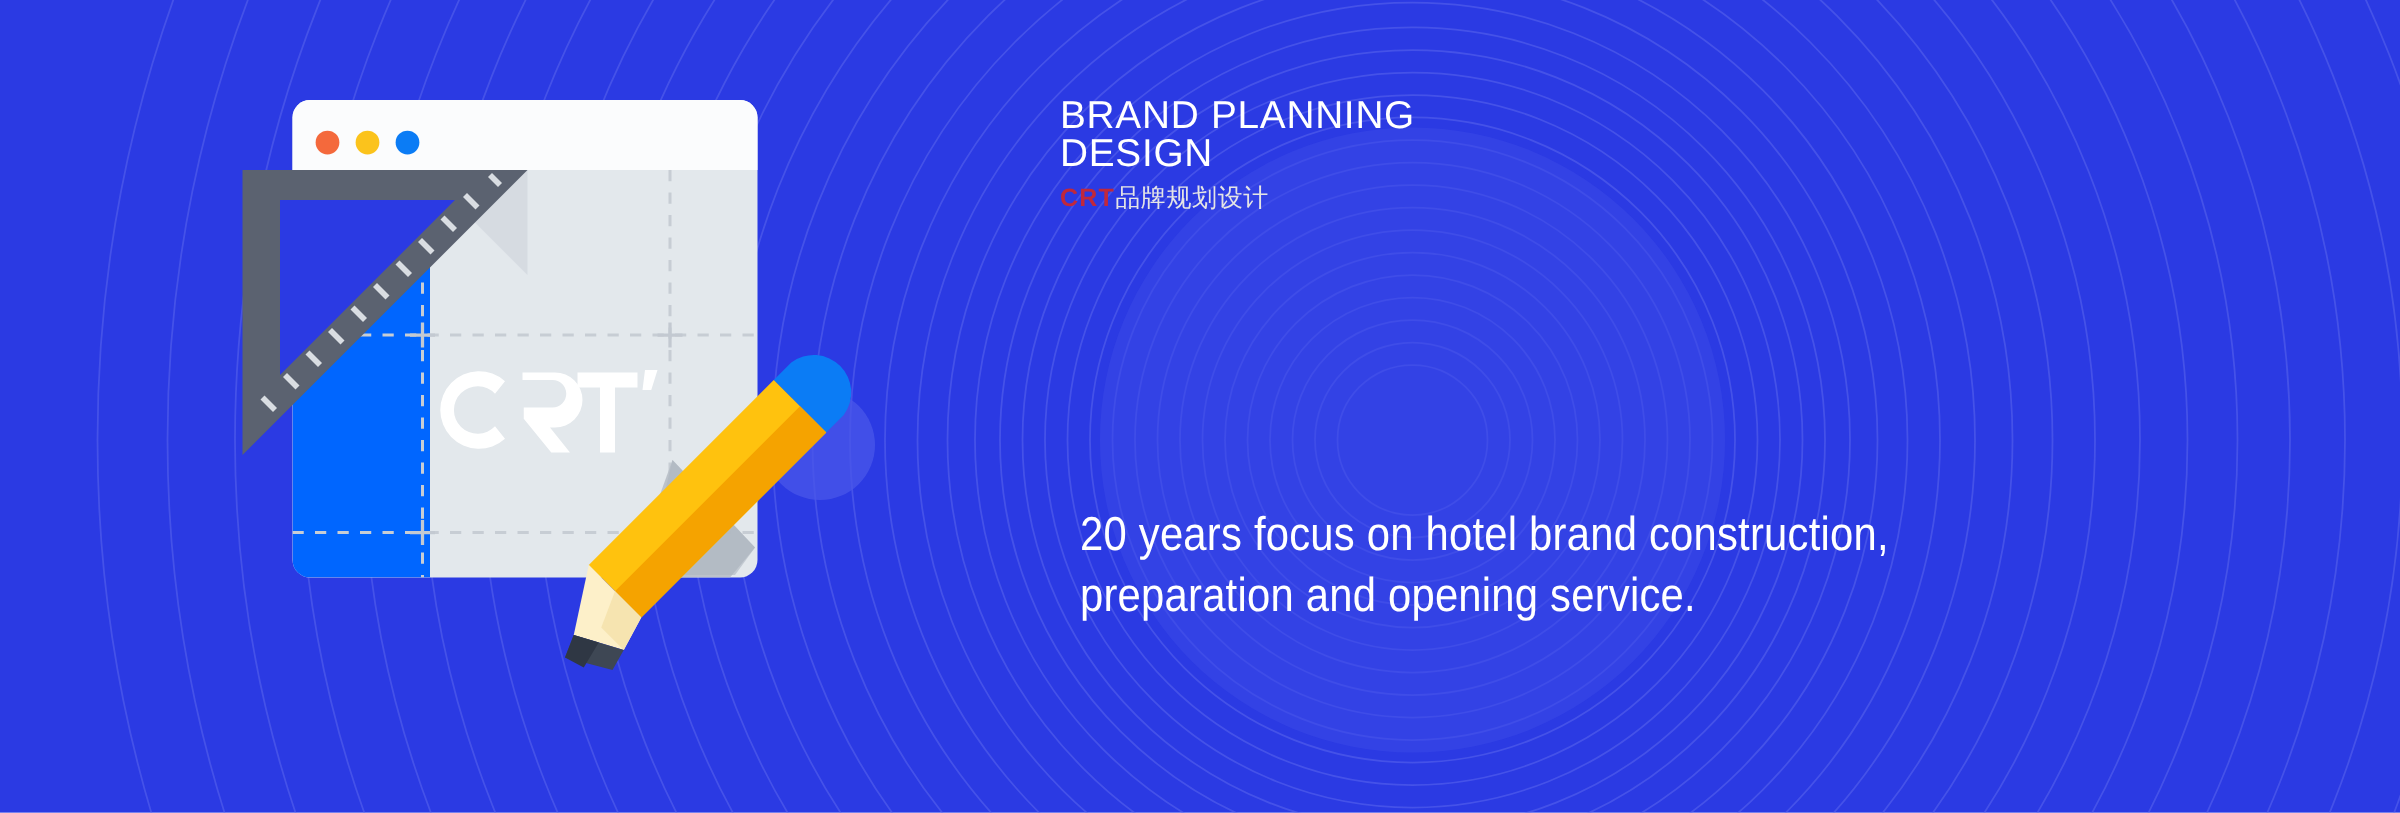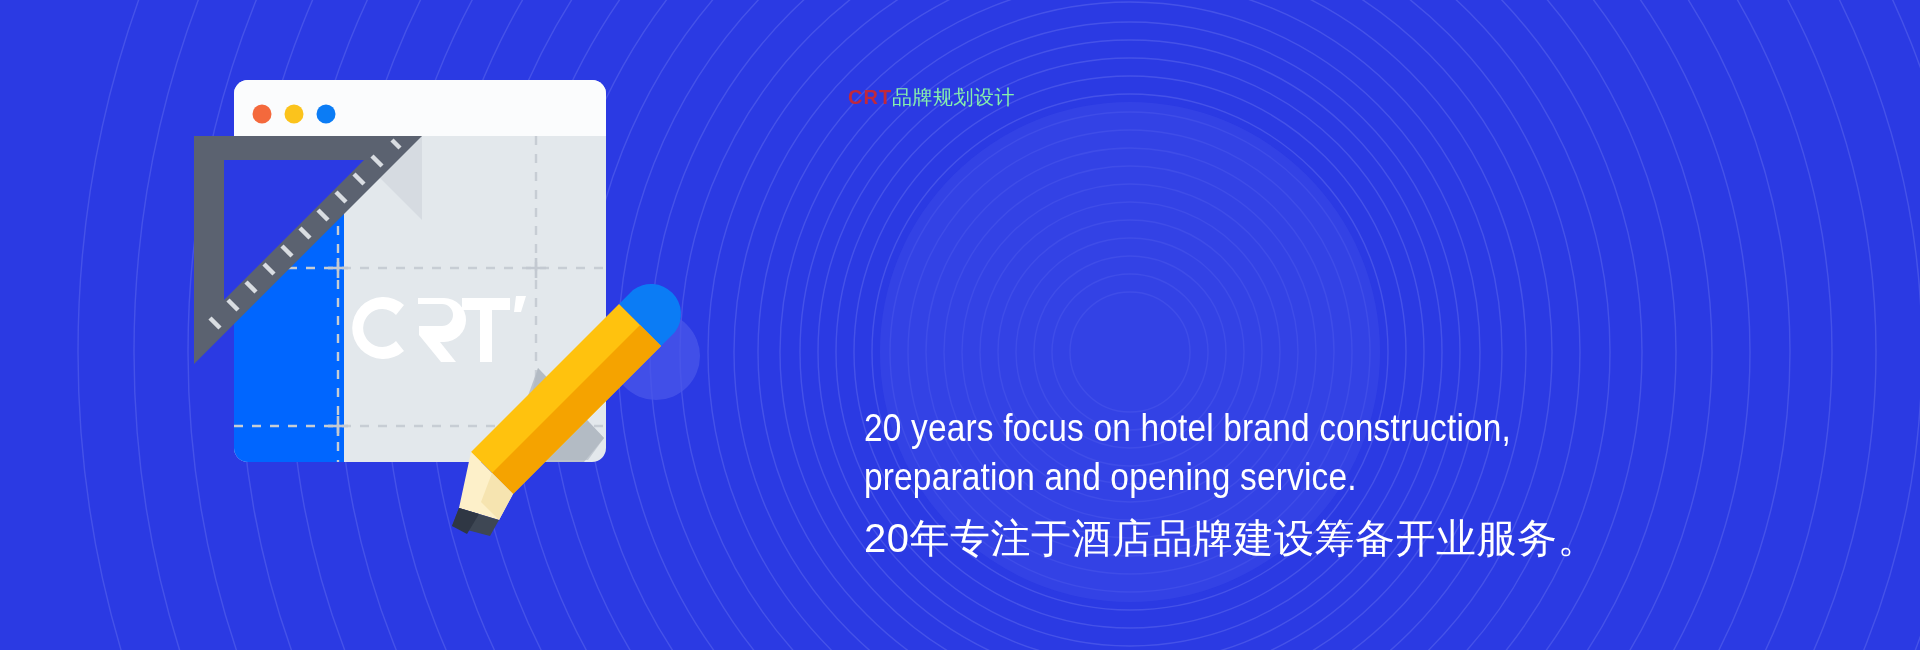--- a/index.html
+++ b/index.html
@@ -53,21 +53,21 @@
     letter-spacing:0.5px;
     white-space:nowrap;
   }
   .headline-cn .crt-red {
     color:#c0283c;
     font-weight:700;
     letter-spacing:1px;
     text-align:center;
   }
   .headline-cn .cn-text {
-    color:#86efac;
+    color:#e5e5e5;
   }
 
   .tagline-block {
     position:absolute;
     left:864px; top:404px;
     width:1000px;
   }
   .tagline-en {
     color:#ffffff;
     font-size:38px;
@@ -241,24 +241,25 @@
         <path d="M285 384 l42 42 l-14 26 l-40 -12 z" fill="#fdf0c9"></path>
         <path d="M306 405 l21 21 l-14 26 l-18 -18 z" fill="#f6e4b0"></path>
 
         <path d="M273 440 l40 12 l-9 16 l-38 -10 z" fill="#3e4754"></path>
         <path d="M273 440 l20 6 l-12 20 l-15 -8 z" fill="#2f3744"></path>
       </g>
     </svg>
   </div>
 
   <div class="headline-block">
+    <div class="headline-en">BRAND PLANNING
+DESIGN</div>
     <div class="headline-cn">
       <span class="crt-red">CRT</span><span class="cn-text">品牌规划设计</span>
     </div>
   </div>
 
   <div class="tagline-block">
     <div class="tagline-en">20 years focus on hotel brand construction,
 preparation and opening service.</div>
-    <div class="tagline-cn">20年专注于酒店品牌建设筹备开业服务。</div>
   </div>
 
 </div>
 
 </body></html>

